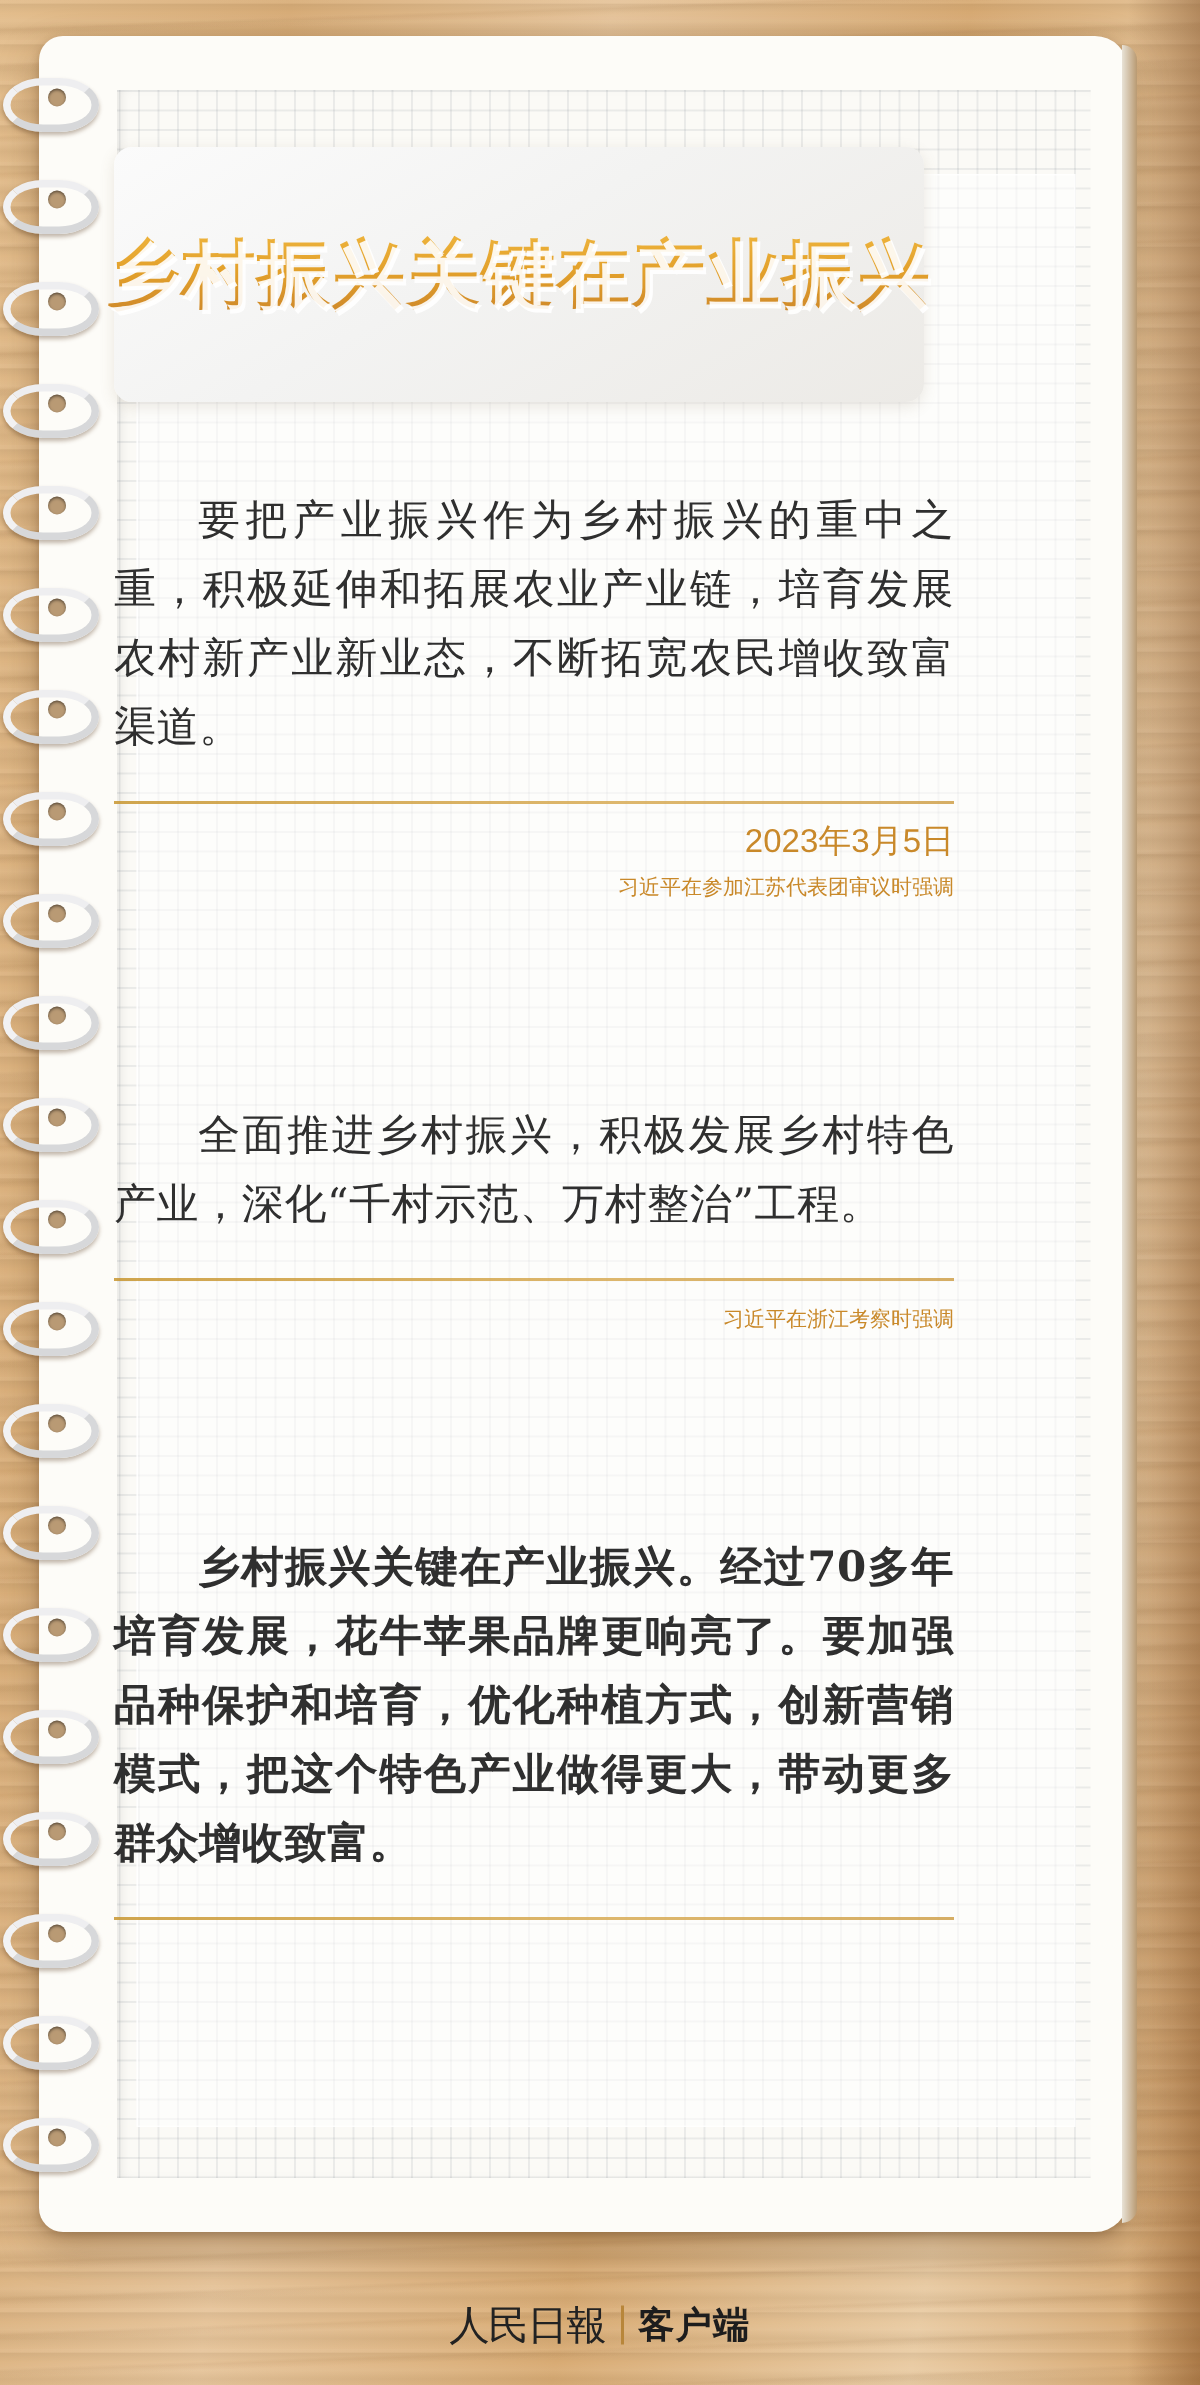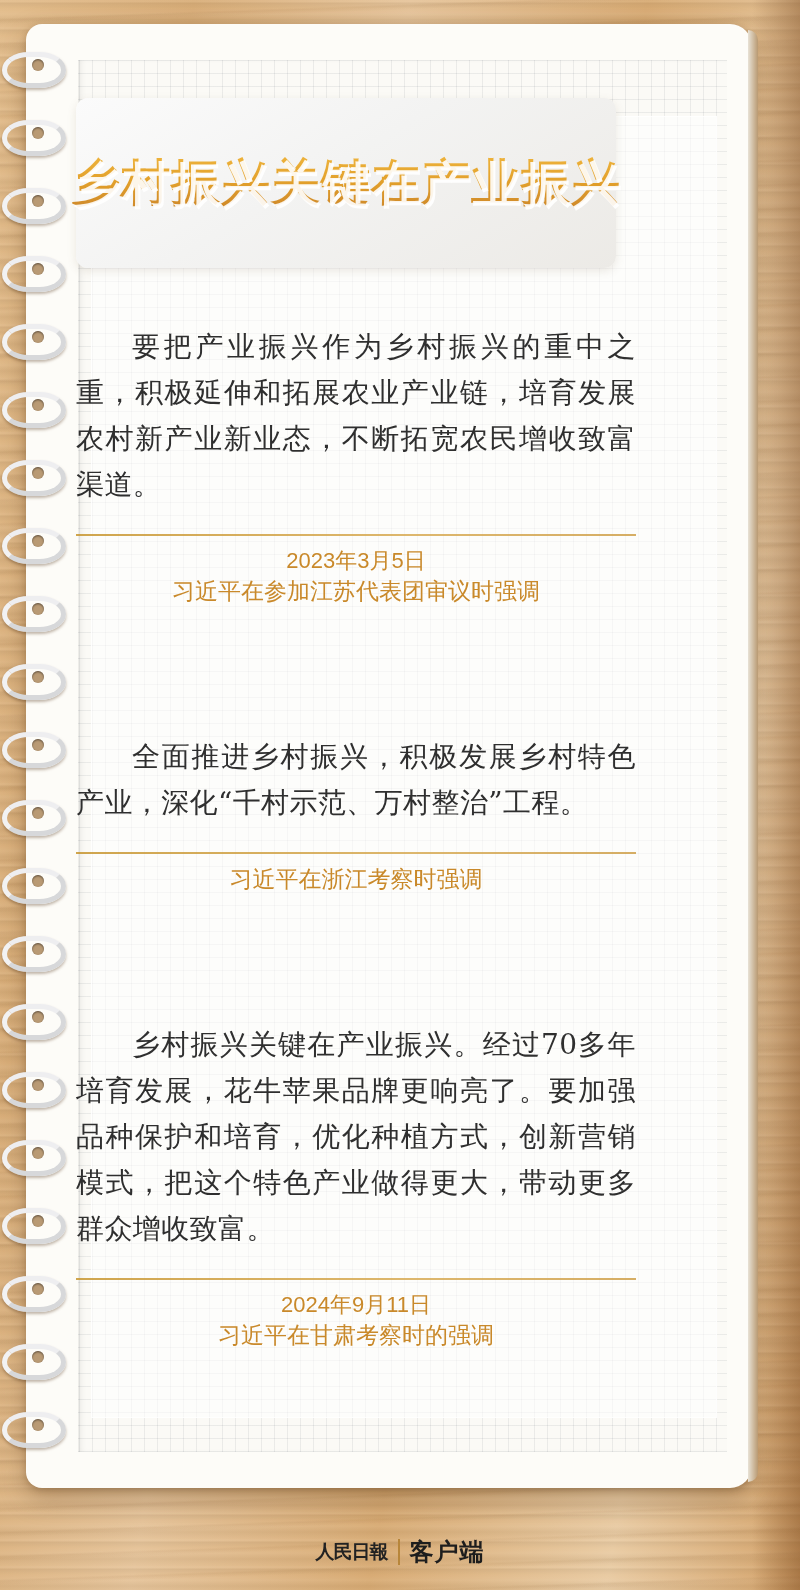--- a/index.html
+++ b/index.html
@@ -160,61 +160,61 @@
   }
 
   
   .content {
     position: absolute;
     left: 50px;
     top: 300px;
     width: 560px;
   }
   .quote-block { margin-bottom: 128px; }
-  .quote-block:last-child { margin-bottom: 0; }
+  .quote-block:last-child { margin-bottom: 0; font-weight: bold; }
 
   .quote-text {
     font-family: "DejaVu Serif", serif;
     font-size: 28px;
     line-height: 46px;
     color: #2f2f2f;
     text-indent: 2em;
     text-align: justify;
     letter-spacing: 0.4px;
   }
   .rule {
     margin: 26px 0 10px 0;
     height: 2px;
     background: linear-gradient(90deg, #c8962f, #d8ab54 60%, #cfa04a);
     opacity: 0.85;
   }
   .meta {
-    text-align: center;
+    text-align: right;
     color: #c9892a;
     font-family: "Liberation Sans", sans-serif;
     line-height: 30px;
   }
   .meta .date { font-size: 22px; }
-  .meta .src  { font-size: 23px; }
+  .meta .src  { font-size: 14px; }
 
   
   .footer {
     position: absolute;
     left: 0;
     bottom: 22px;
     width: 800px;
     display: flex;
     align-items: center;
     justify-content: center;
     gap: 10px;
   }
   .brand-rmrb {
     font-family: "DejaVu Serif", serif;
-    font-size: 19px;
-    font-weight: bold;
+    font-size: 27px;
+    font-weight: normal;
     color: #222;
     letter-spacing: -1px;
     transform: skewX(-4px);
   }
   .brand-divider {
     width: 2px; height: 26px;
     background: #b8863a;
   }
   .brand-client {
     font-family: "DejaVu Sans", sans-serif;
@@ -257,24 +257,20 @@
         <div class="quote-text">全面推进乡村振兴，积极发展乡村特色产业，深化“千村示范、万村整治”工程。</div>
         <div class="rule"></div>
         <div class="meta">
           <div class="src">习近平在浙江考察时强调</div>
         </div>
       </div>
 
       <div class="quote-block">
         <div class="quote-text">乡村振兴关键在产业振兴。经过70多年培育发展，花牛苹果品牌更响亮了。要加强品种保护和培育，优化种植方式，创新营销模式，把这个特色产业做得更大，带动更多群众增收致富。</div>
         <div class="rule"></div>
-        <div class="meta">
-          <div class="date">2024年9月11日</div>
-          <div class="src">习近平在甘肃考察时的强调</div>
-        </div>
       </div>
 
     </div>
   </div>
 
   <div class="spiral" id="spiral">
       <div class="ring" style="top:52px">
         <div class="wire"></div>
         <div class="hole"></div>
       </div>

